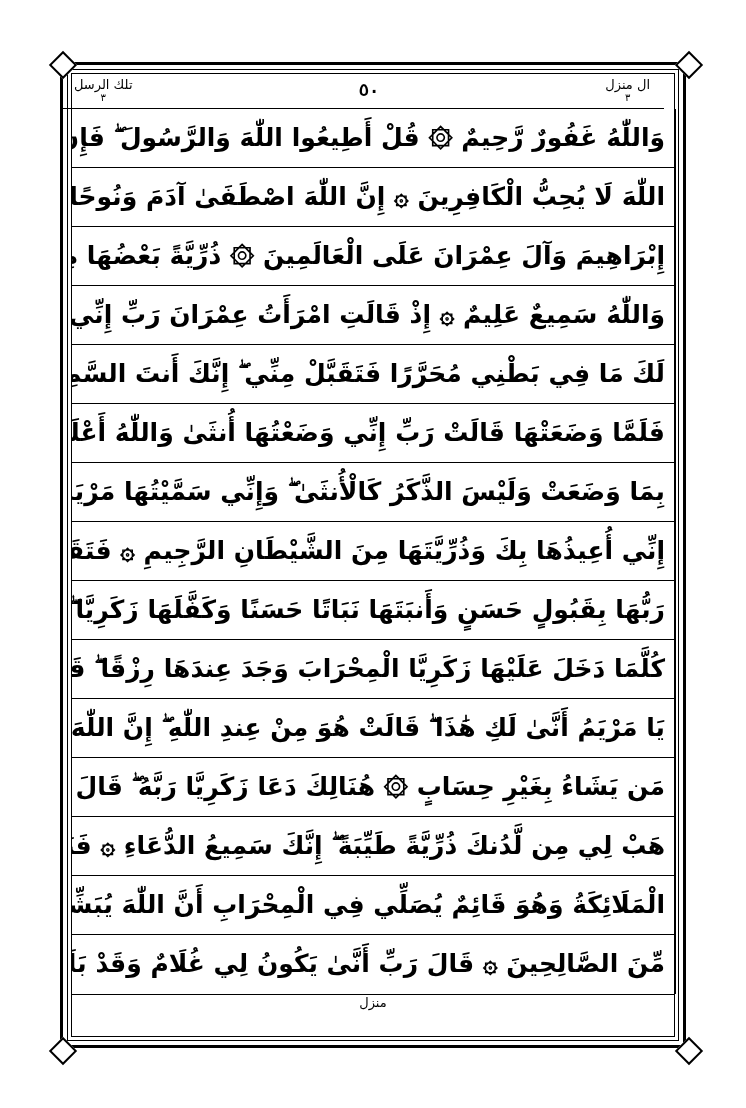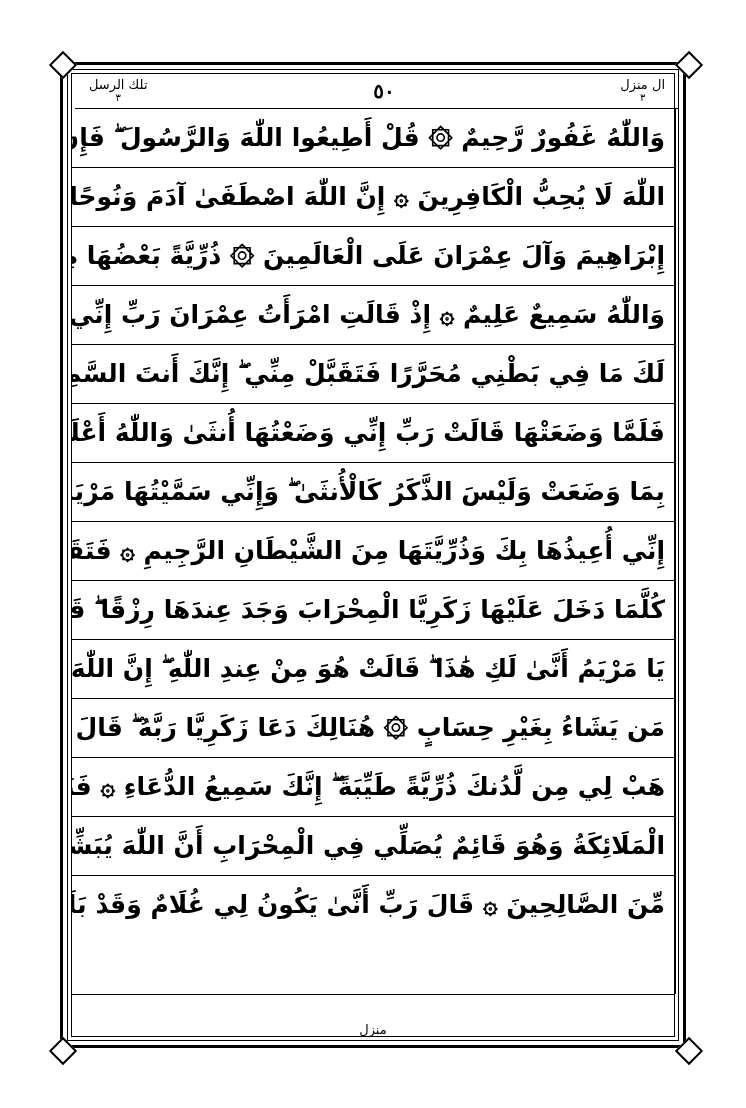--- a/index.html
+++ b/index.html
@@ -62,21 +62,21 @@
     transform: rotate(45deg);
   }
   .corner.tl { left: 53px;  top: 55px; }
   .corner.tr { left: 679px; top: 55px; }
   .corner.bl { left: 53px;  top: 1041px; }
   .corner.br { left: 679px; top: 1041px; }
 
   
   .header-band {
     position: absolute;
-    left: 75px;
+    left: 60px;
     top: 73px;
     width: 604px;
     height: 36px;
     border-bottom: 1.5px solid #000;
     box-sizing: border-box;
     display: flex;
     align-items: center;
     justify-content: space-between;
     padding: 0 14px;
   }
@@ -88,22 +88,22 @@
     line-height: 1.1;
     text-align: center;
     white-space: nowrap;
   }
   .header-side .sub {
     display: block;
     font-size: 10px;
     margin-top: -1px;
   }
   .page-number {
-    font-family: Liberation Sans, sans-serif;
-    font-size: 20px;
+    font-family: Liberation Mono, monospace;
+    font-size: 17px;
     font-weight: bold;
     color: #000;
     letter-spacing: 1px;
   }
 
   
   .text-body {
     position: absolute;
     left: 71px;
     top: 109px;
@@ -143,21 +143,21 @@
   
   .footer-band {
     position: absolute;
     left: 71px;
     top: 994px;
     width: 604px;
     height: 43px;
     border-top: 1.5px solid #000;
     box-sizing: border-box;
     display: flex;
-    align-items: flex-end;
+    align-items: flex-start;
     justify-content: center;
   }
   .footer-mark {
     font-family: "DejaVu Sans", sans-serif;
     font-size: 13px;
     color: #000;
     direction: rtl;
   }
 
   
@@ -219,20 +219,23 @@
     <div class="ayah-line">
         <div class="ayah-text">فَلَمَّا وَضَعَتْهَا قَالَتْ رَبِّ إِنِّي وَضَعْتُهَا أُنثَىٰ وَاللّٰهُ أَعْلَمُ</div>
       </div>
     <div class="ayah-line">
         <div class="ayah-text">بِمَا وَضَعَتْ وَلَيْسَ الذَّكَرُ كَالْأُنثَىٰ ۖ وَإِنِّي سَمَّيْتُهَا مَرْيَمَ وَ</div>
       </div>
     <div class="ayah-line">
         <div class="ayah-text">إِنِّي أُعِيذُهَا بِكَ وَذُرِّيَّتَهَا مِنَ الشَّيْطَانِ الرَّجِيمِ ۞ فَتَقَبَّلَهَا</div>
       </div>
     <div class="ayah-line">
+        <div class="ayah-text">رَبُّهَا بِقَبُولٍ حَسَنٍ وَأَنبَتَهَا نَبَاتًا حَسَنًا وَكَفَّلَهَا زَكَرِيَّا ۖ</div>
+      </div>
+    <div class="ayah-line">
         <div class="ayah-text">كُلَّمَا دَخَلَ عَلَيْهَا زَكَرِيَّا الْمِحْرَابَ وَجَدَ عِندَهَا رِزْقًا ۖ قَالَ</div>
       </div>
     <div class="ayah-line">
         <div class="ayah-text">يَا مَرْيَمُ أَنَّىٰ لَكِ هَٰذَا ۖ قَالَتْ هُوَ مِنْ عِندِ اللّٰهِ ۖ إِنَّ اللّٰهَ يَرْزُقُ</div>
       </div>
     <div class="ayah-line">
         <div class="ayah-text">مَن يَشَاءُ بِغَيْرِ حِسَابٍ ۞ هُنَالِكَ دَعَا زَكَرِيَّا رَبَّهُ ۖ قَالَ رَبِّ</div>
       </div>
     <div class="ayah-line">
         <div class="ayah-text">هَبْ لِي مِن لَّدُنكَ ذُرِّيَّةً طَيِّبَةً ۖ إِنَّكَ سَمِيعُ الدُّعَاءِ ۞ فَنَادَتْهُ</div>

